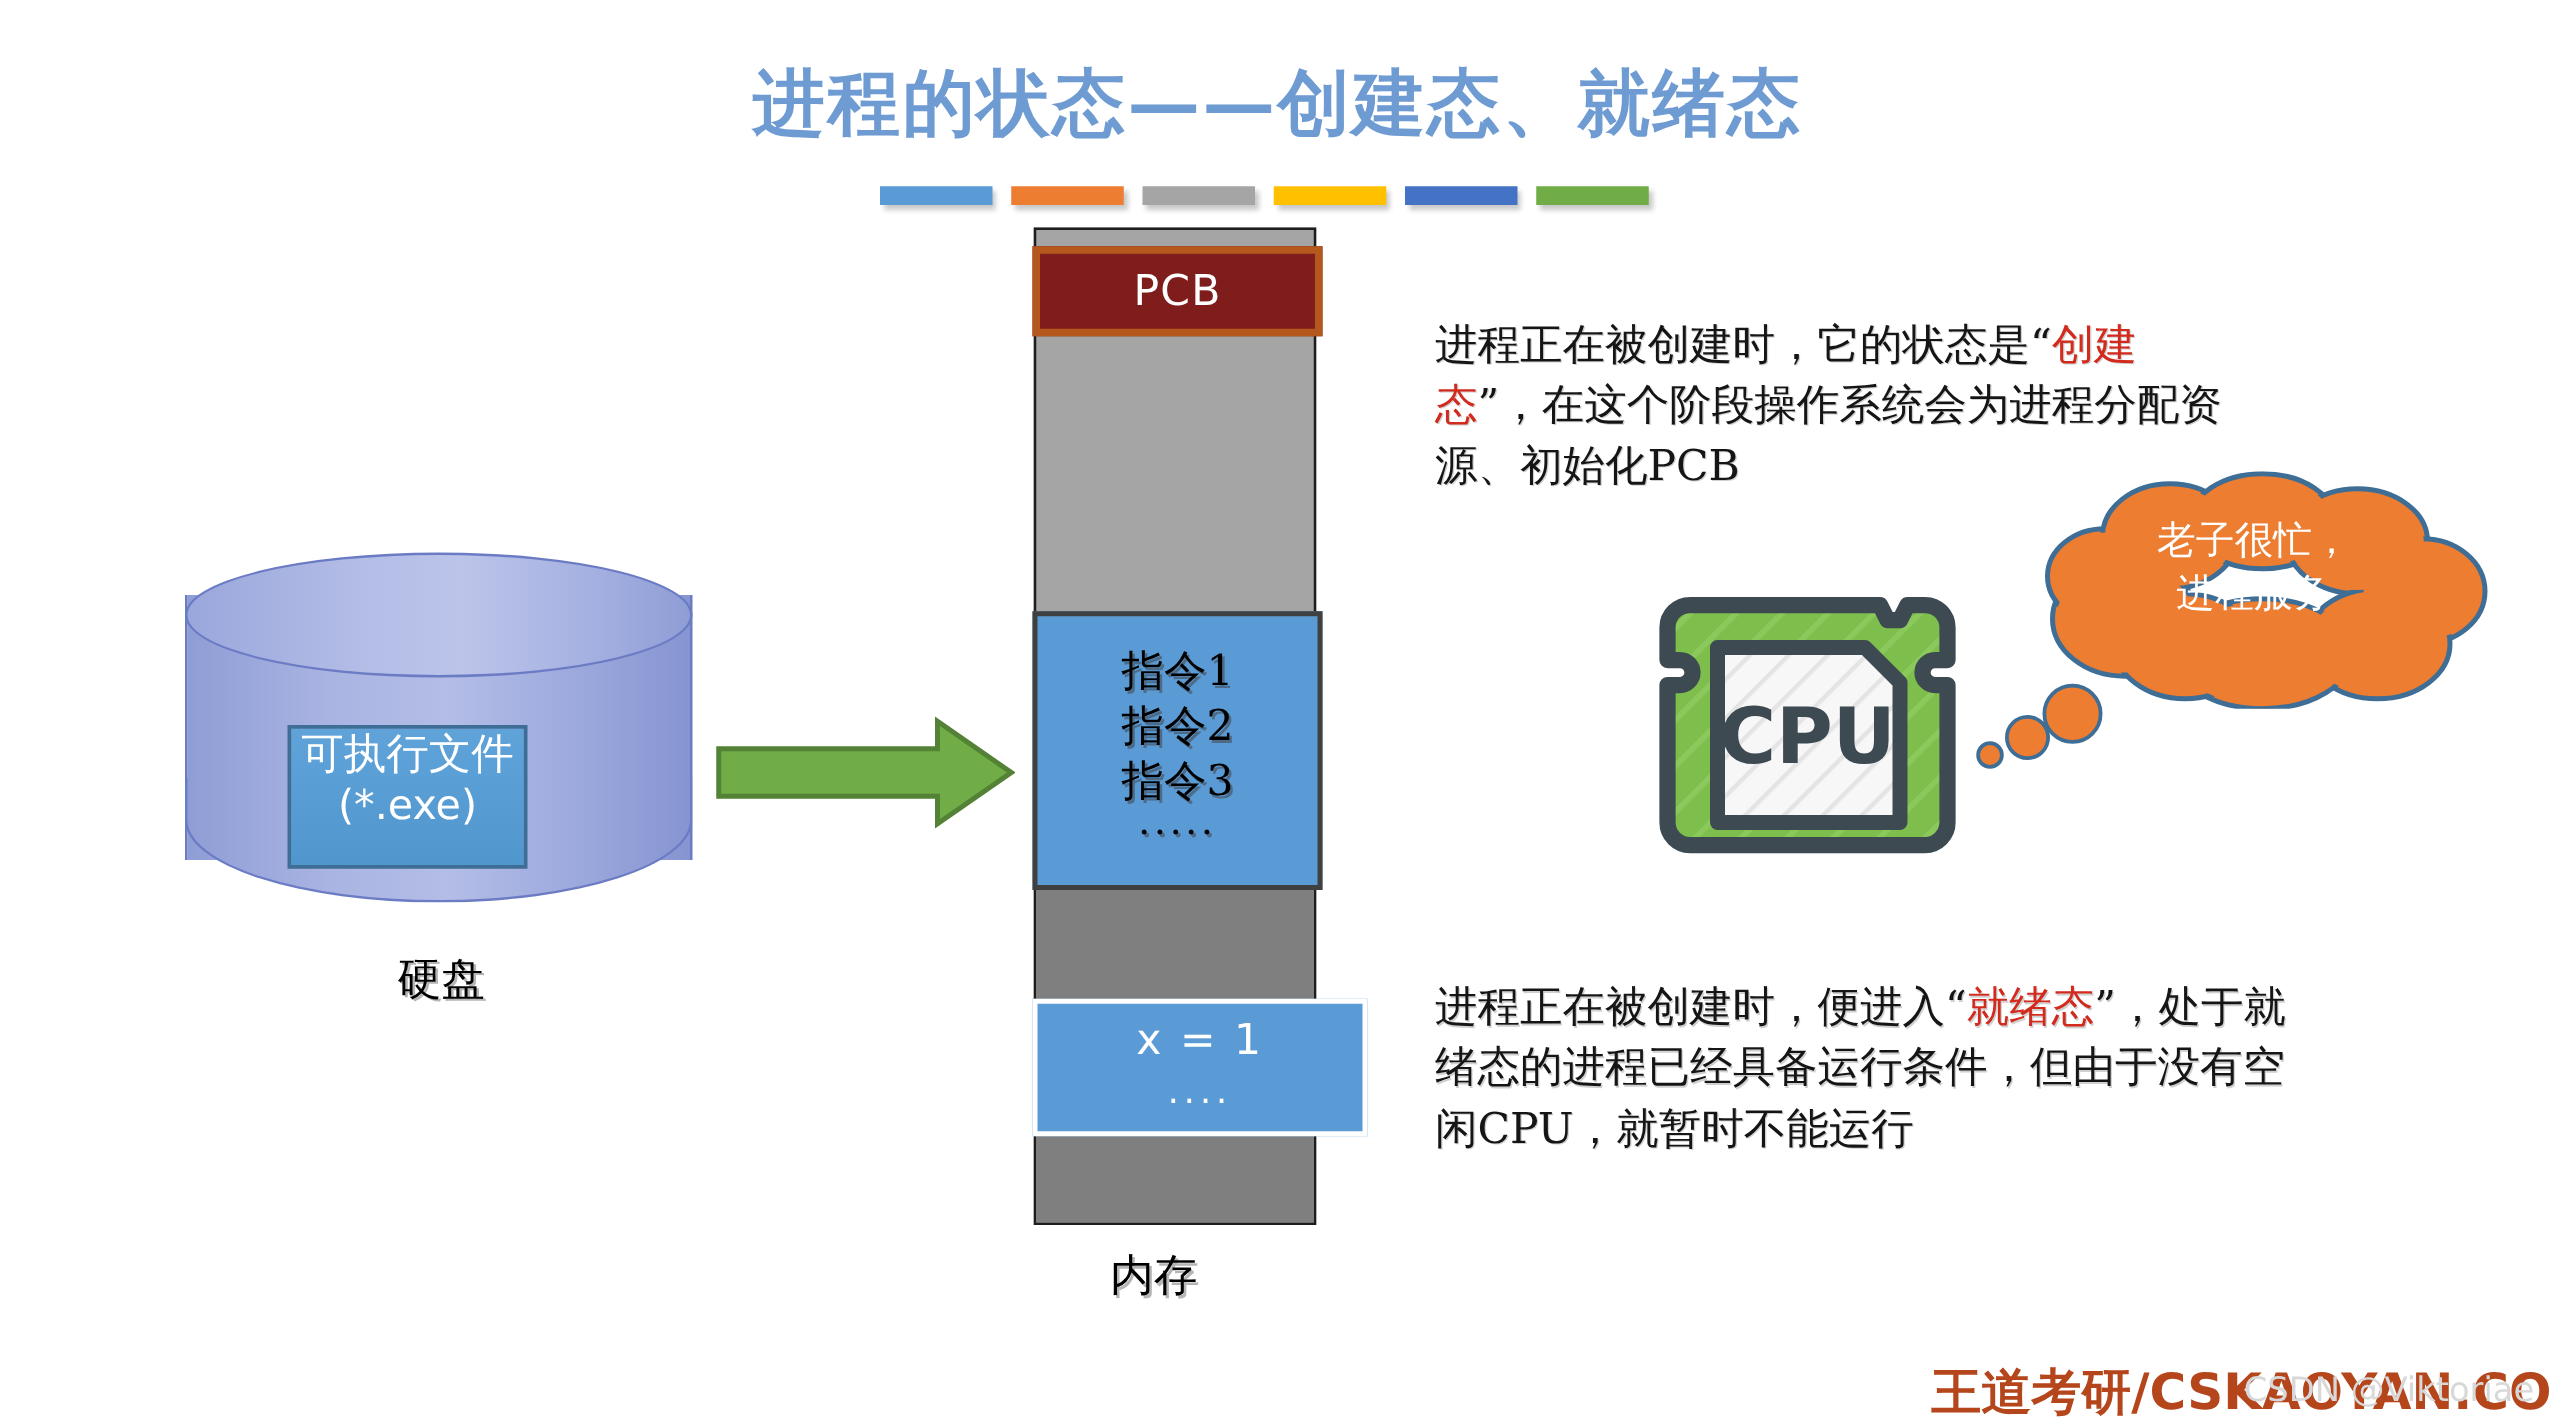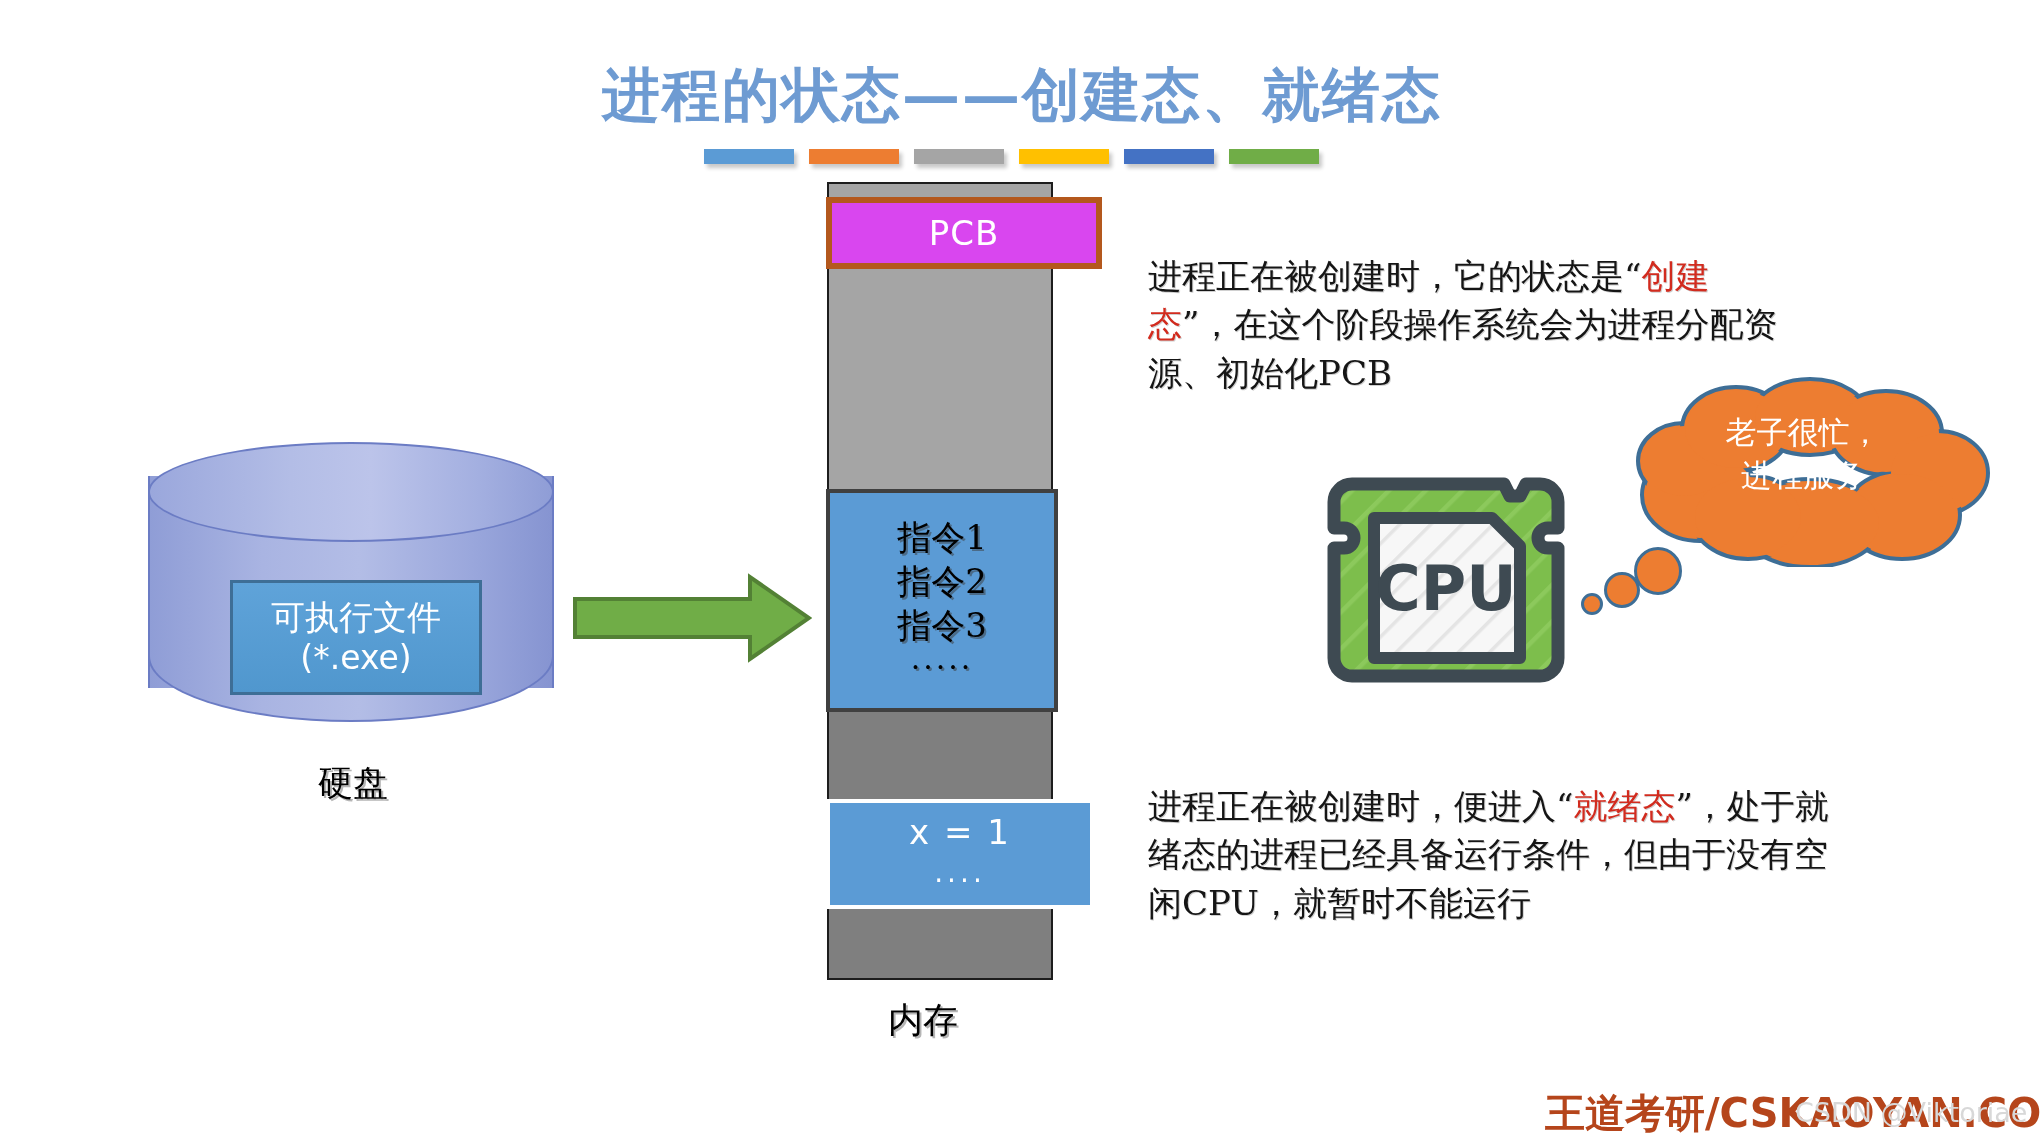--- a/index.html
+++ b/index.html
@@ -12,21 +12,21 @@
     height: 1138px;
     position: relative;
     overflow: hidden;
     font-family: "DejaVu Sans", "Liberation Sans", sans-serif;
   }
 
   
   #slide-title {
     position: absolute;
     left: 0;
-    top: 57px;
+    top: 44px;
     width: 2044px;
     text-align: center;
     font-family: "DejaVu Serif", "Liberation Serif", serif;
     font-size: 58px;
     font-weight: bold;
     color: #6E9BD2;
     letter-spacing: 2px;
     white-space: nowrap;
   }
 
@@ -80,29 +80,28 @@
     height: 100px;
     border: 2px solid #6B7CC4;
     border-radius: 203px / 50px;
     background: linear-gradient(to right, #9AA7DC 0%, #B3BDE6 35%, #BCC4EA 55%, #A3AFE0 82%, #8F9DD6 100%);
     box-sizing: border-box;
   }
   #exe-box {
     position: absolute;
     left: 82px;
     top: 138px;
-    width: 252px;
+    width: 192px;
     height: 115px;
     background: linear-gradient(to bottom, #5FA3D9 0%, #5097CE 100%);
     border: 3px solid #3E6E96;
     box-sizing: border-box;
     display: flex;
     flex-direction: column;
     align-items: center;
-    justify-content: center;
     color: #ffffff;
     line-height: 1.22;
   }
   #exe-box .exe-line1 {
     font-family: "DejaVu Serif", "Liberation Serif", serif;
     font-size: 34px;
   }
   #exe-box .exe-line2 {
     font-size: 33px;
   }
@@ -148,23 +147,23 @@
     position: absolute;
     box-sizing: border-box;
     display: flex;
     flex-direction: column;
     align-items: center;
     justify-content: center;
   }
   #pcb-block {
     left: -3px;
     top: 13px;
-    width: 276px;
+    width: 232px;
     height: 72px;
-    background: #d946ef;
+    background: #7f1d1d;
     border: 6px solid #B4581D;
     color: #ffffff;
     font-size: 34px;
     letter-spacing: 1px;
   }
   #instr-block {
     left: -3px;
     top: 305px;
     width: 232px;
     height: 223px;

